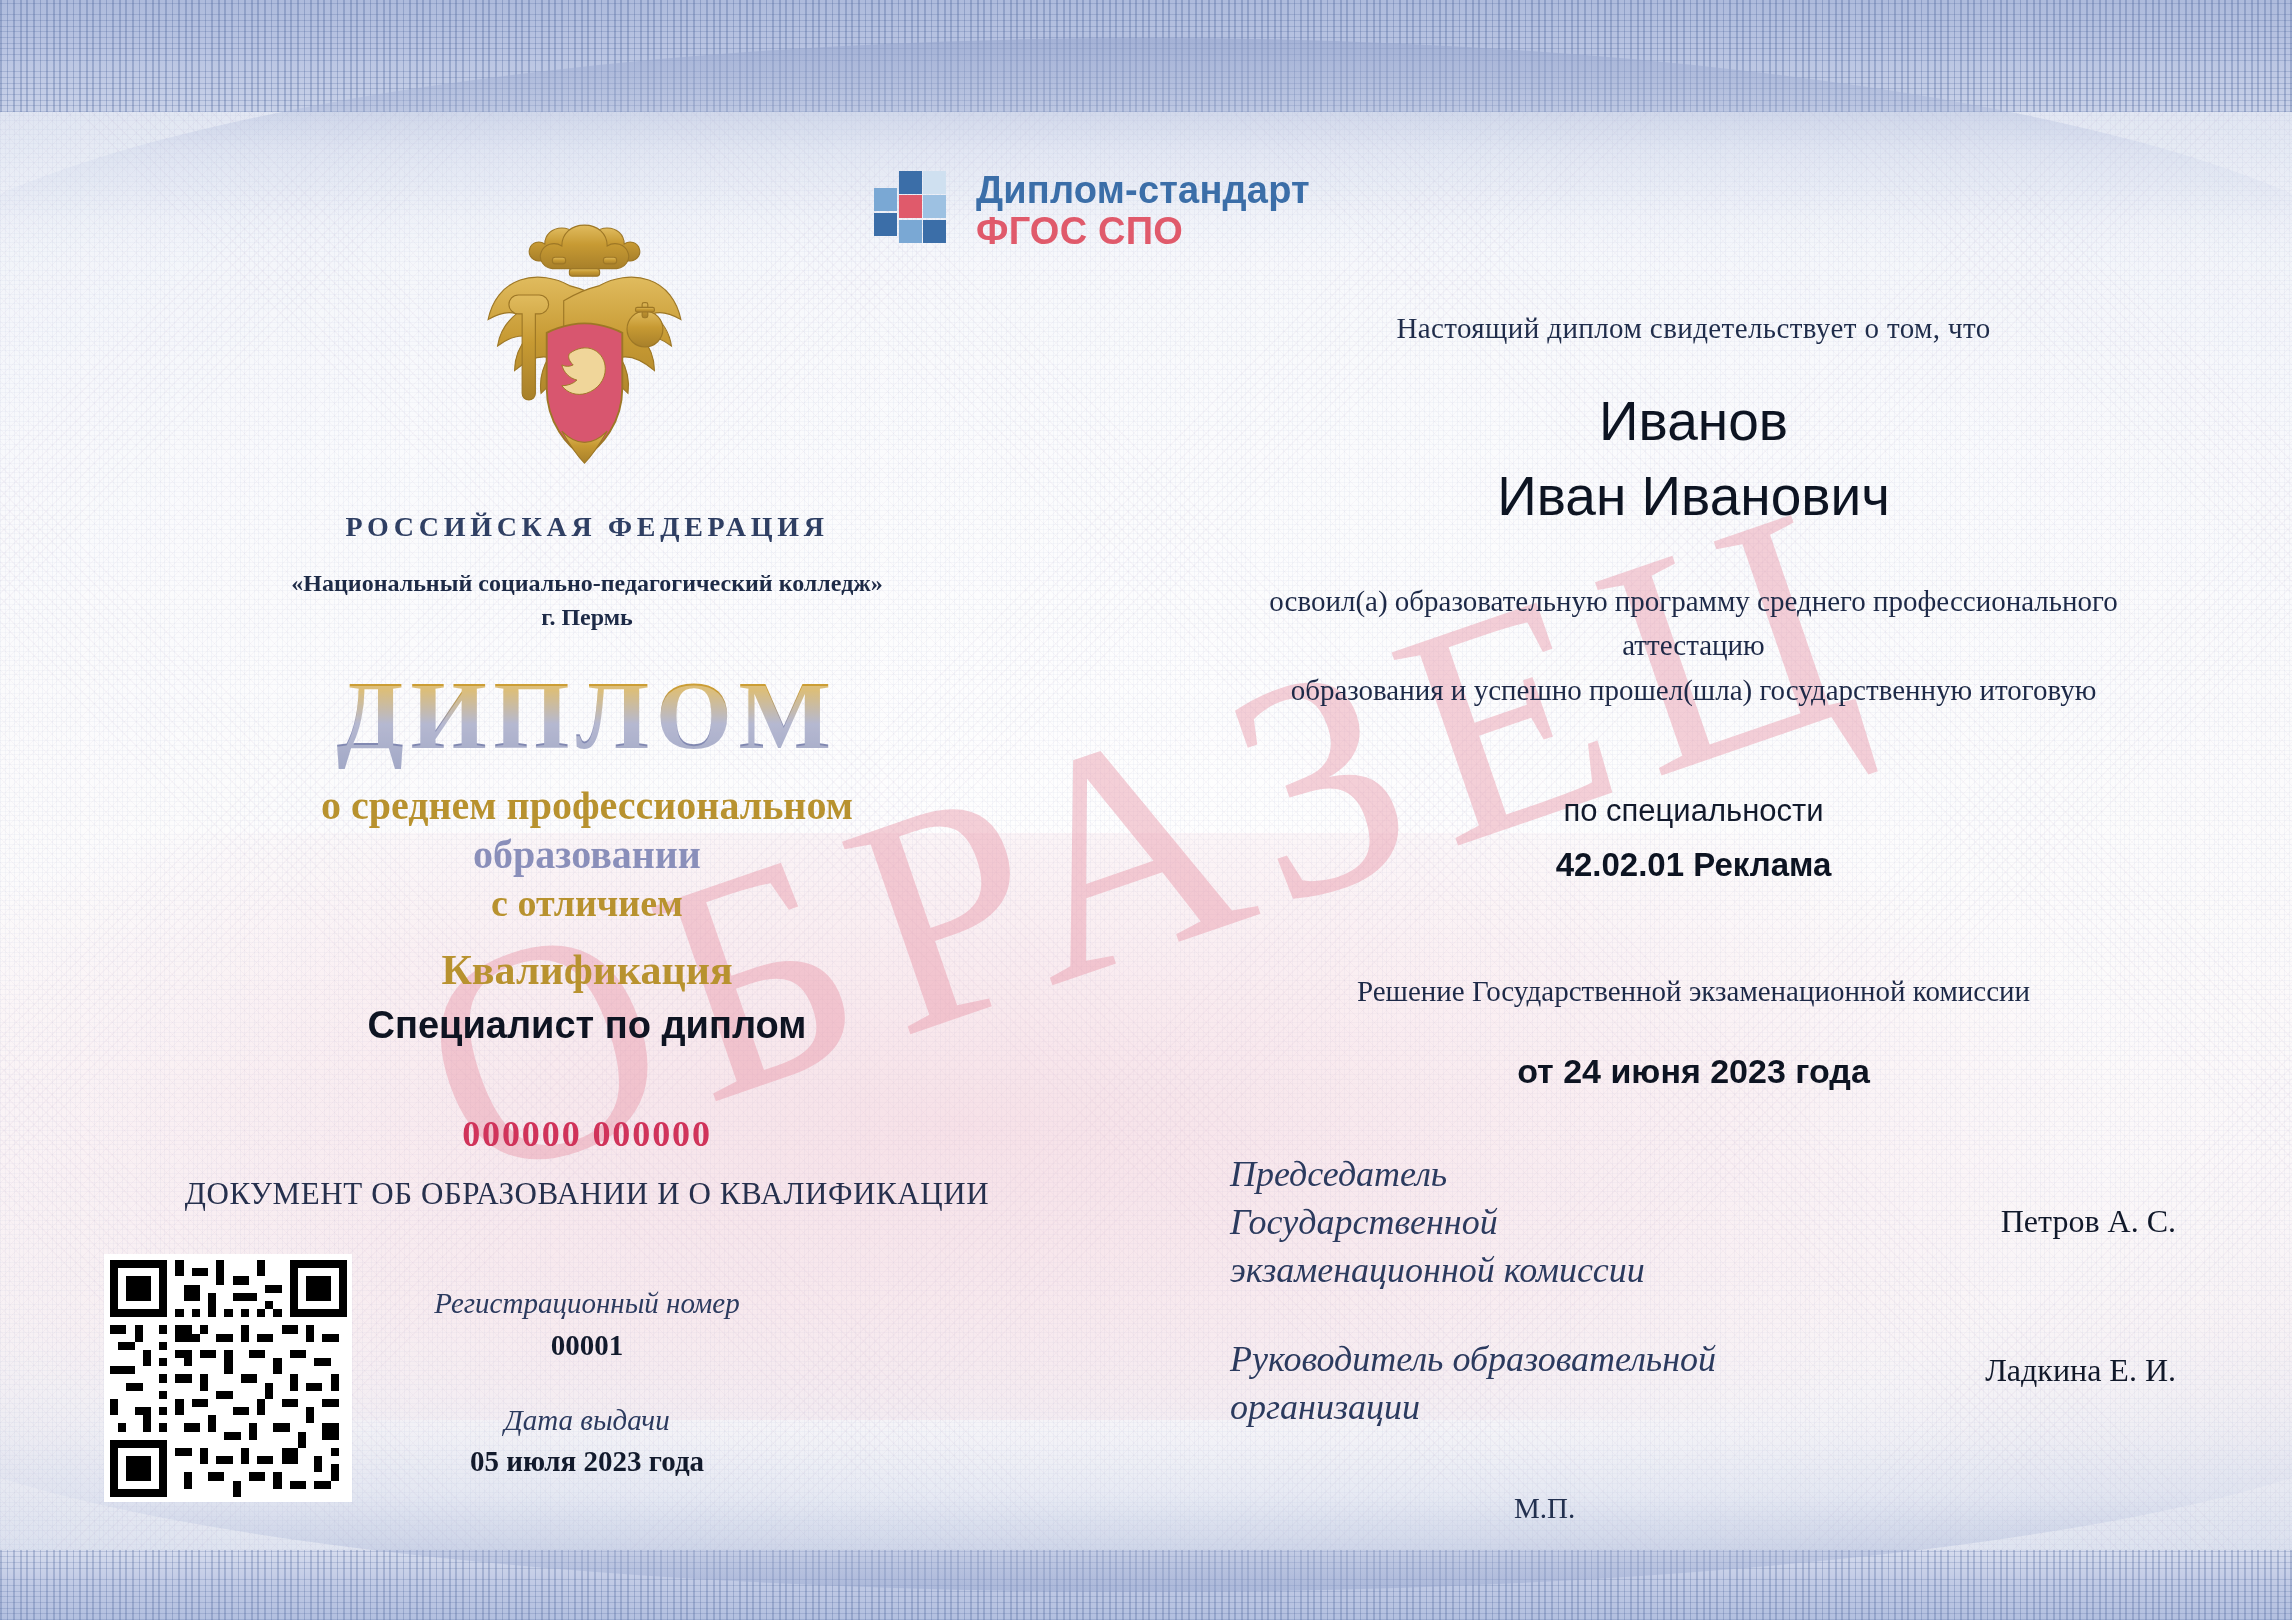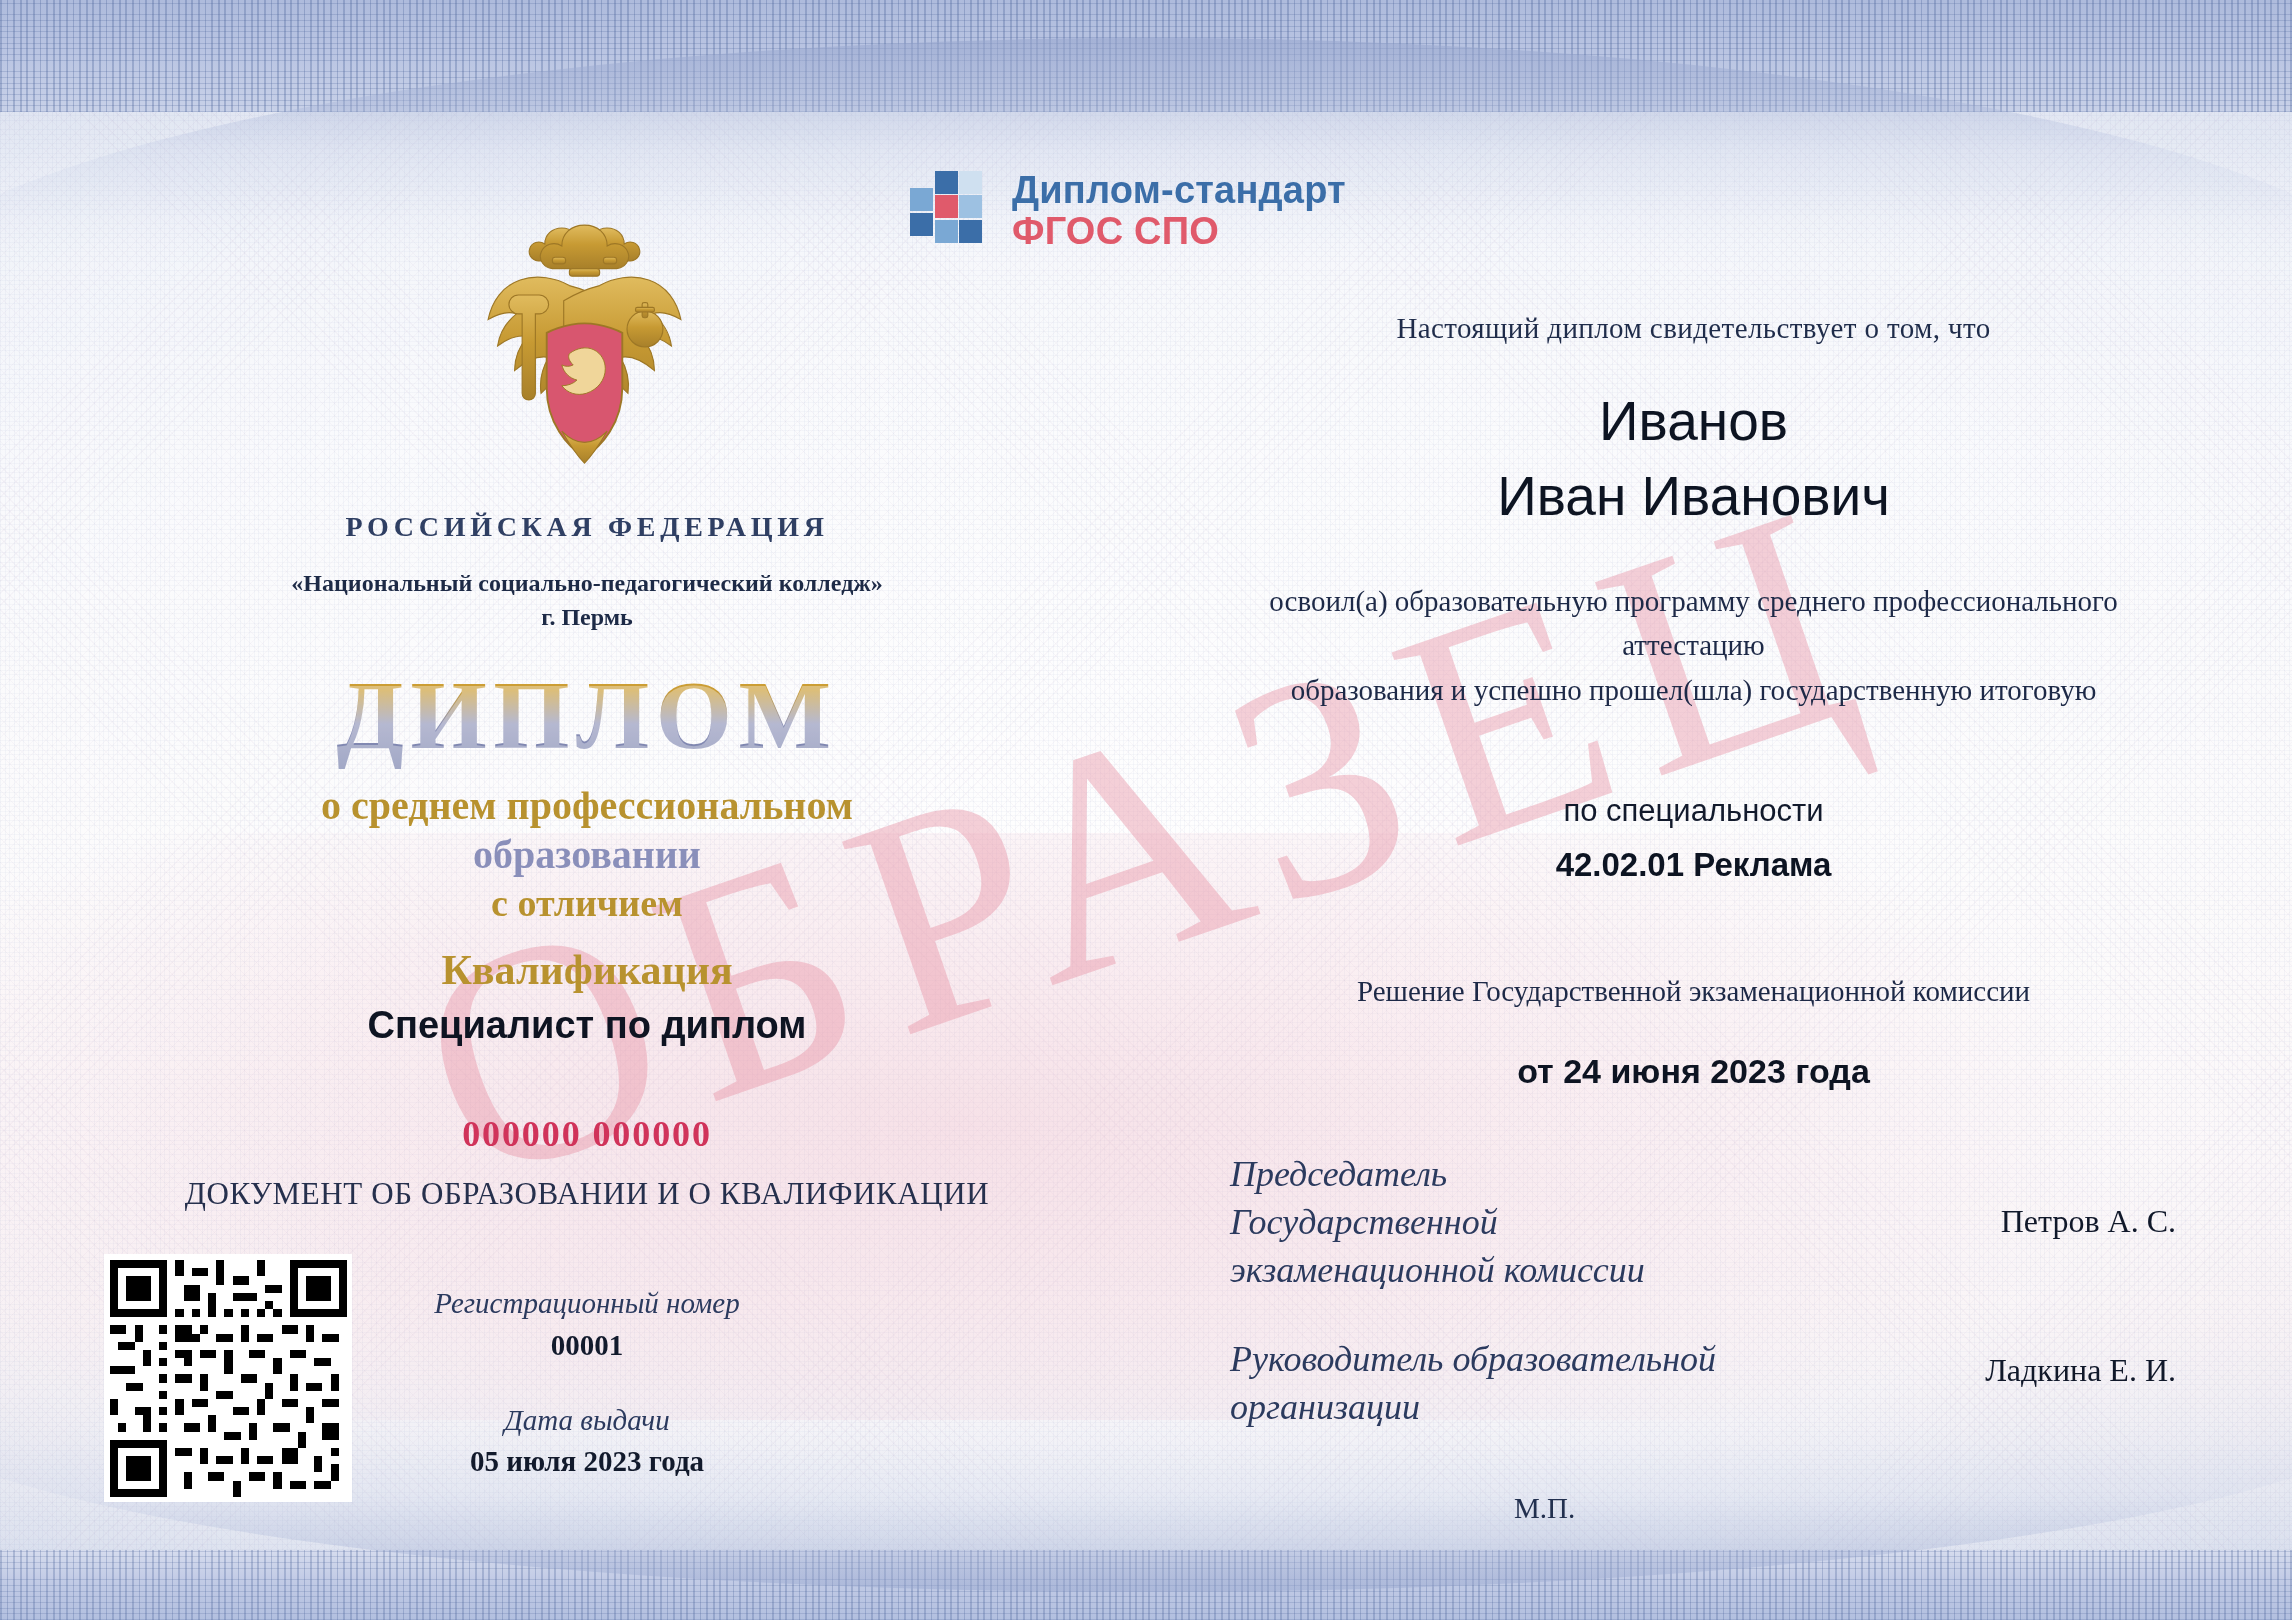--- a/index.html
+++ b/index.html
@@ -108,21 +108,21 @@
     font-weight: 400;
     color: rgba(233,150,168,0.45);
     white-space: nowrap;
     pointer-events: none;
     user-select: none;
   }
 
   
   .logo {
     position: absolute;
-    left: 910px;
+    left: 874px;
     top: 170px;
     display: flex;
     align-items: center;
     gap: 21px;
   }
   .logo-mark {
     width: 81px;
     height: 81px;
     position: relative;
   }

